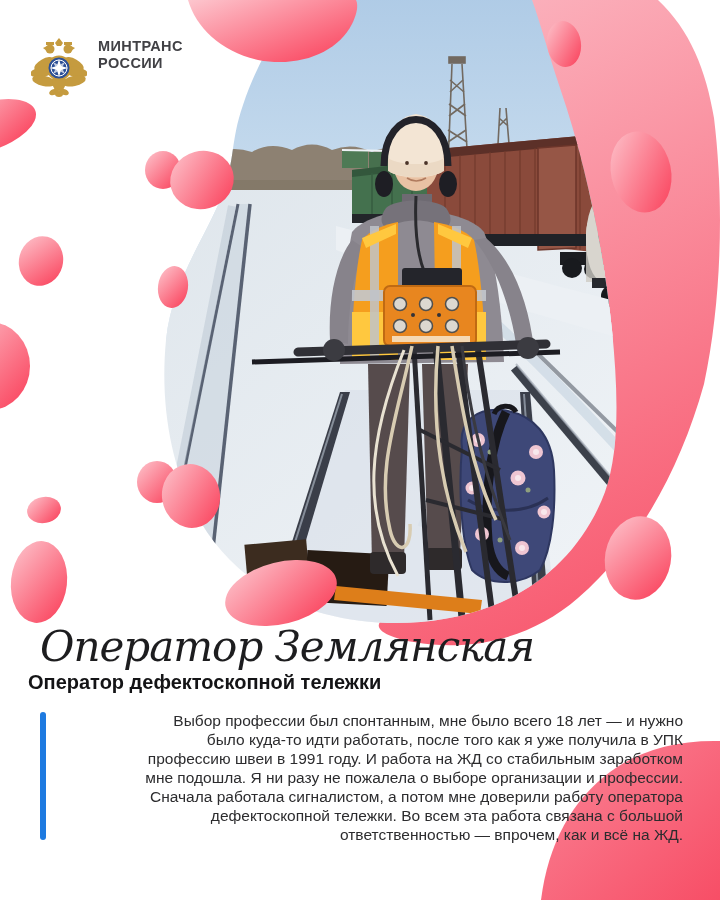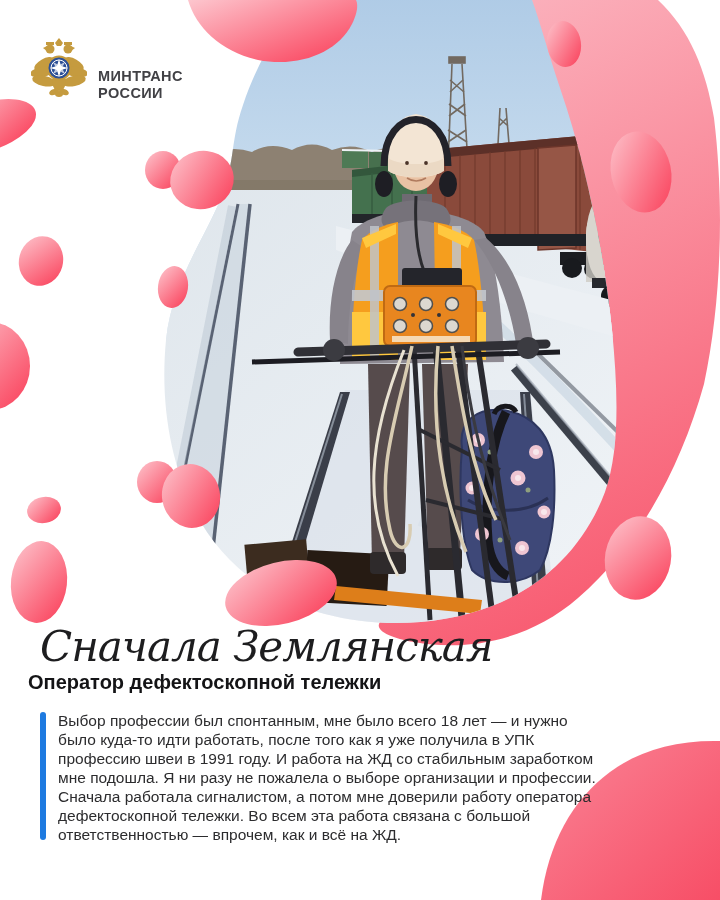--- a/index.html
+++ b/index.html
@@ -1,23 +1,23 @@
 <!DOCTYPE html>
 <html><head>
 <meta charset="utf-8">
 <style>
   html,body{margin:0;padding:0;width:720px;height:900px;background:#ffffff;overflow:hidden;}
   .canvas{position:relative;width:720px;height:900px;background:#ffffff;font-family:"Liberation Sans",sans-serif;overflow:hidden;}
   .art{position:absolute;left:0;top:0;}
-  .logo{position:absolute;left:31px;top:38px;display:flex;align-items:flex-end;gap:11px;z-index:5;}
+  .logo{position:absolute;left:31px;top:38px;display:flex;align-items:flex-start;gap:11px;z-index:5;}
   .logo-text{font-size:14.5px;font-weight:bold;color:#414145;line-height:17px;letter-spacing:.4px;}
   .title{position:absolute;left:40px;top:622px;font-family:"DejaVu Serif",serif;font-style:italic;font-size:42px;letter-spacing:-1px;color:#1d1d1f;z-index:6;white-space:nowrap;}
   .role{position:absolute;left:28px;top:671px;font-size:20px;font-weight:bold;color:#141416;z-index:6;white-space:nowrap;}
   .quote-bar{position:absolute;left:40px;top:712px;width:6px;height:128px;border-radius:3px;background:#1E7AE0;z-index:6;}
-  .quote-text{position:absolute;left:58px;top:711px;width:625px;font-size:15.5px;line-height:19px;color:#2c2c2e;white-space:pre-line;z-index:6;}
+  .quote-text{position:absolute;left:58px;top:711px;width:625px;font-size:15.5px;line-height:19px;color:#2c2c2e;white-space:pre-line;z-index:6;text-align:right;}
 </style>
 </head>
 <body>
 
 <div class="canvas">
 
 <svg class="art" width="720" height="900" viewBox="0 0 720 900" role="img" aria-label="Оператор в оранжевом сигнальном жилете и наушниках с дефектоскопной тележкой на заснеженных железнодорожных путях рядом с грузовым составом">
   <defs>
     <linearGradient id="gBlob" x1="0" y1="0" x2="1" y2="1">
       <stop offset="0" stop-color="#FDC6CE"></stop>
@@ -271,21 +271,21 @@
       <polygon points="28,21 30,28 37,30 30,32 28,39 26,32 19,30 26,28" fill="#FFFFFF"></polygon>
       <polygon points="28,21 30,28 37,30 30,32 28,39 26,32 19,30 26,28" fill="#FFFFFF" opacity="0.7" transform="rotate(45 28 30)"></polygon>
     </svg>
   </span>
   <div class="logo-text">
     <div>МИНТРАНС</div>
     <div>РОССИИ</div>
   </div>
 </div>
 
-<div class="title">Сначала Землянская</div>
+<div class="title">Оператор Землянская</div>
 <div class="role">Оператор дефектоскопной тележки</div>
 
 <div class="quote-bar"></div>
 <div class="quote-text">Выбор профессии был спонтанным, мне было всего 18 лет — и нужно
 было куда-то идти работать, после того как я уже получила в УПК
 профессию швеи в 1991 году. И работа на ЖД со стабильным заработком
 мне подошла. Я ни разу не пожалела о выборе организации и профессии.
 Сначала работала сигналистом, а потом мне доверили работу оператора
 дефектоскопной тележки. Во всем эта работа связана с большой
 ответственностью — впрочем, как и всё на ЖД.</div>

